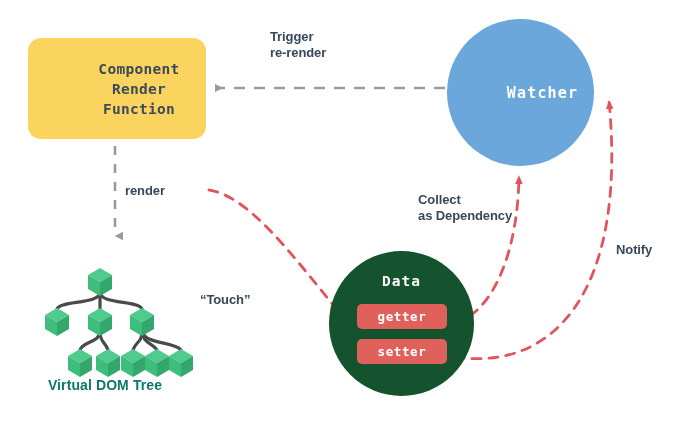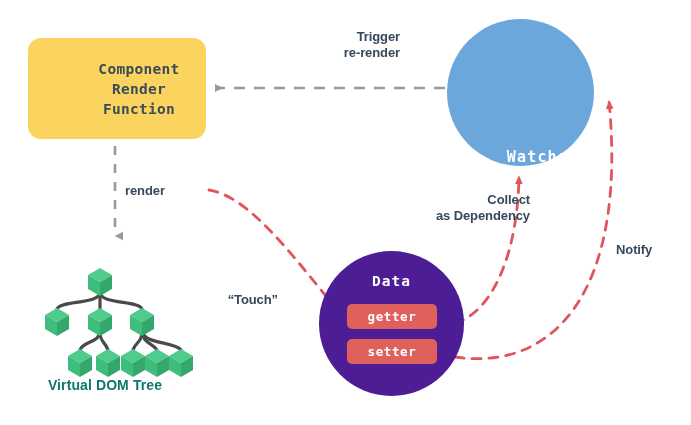--- a/index.html
+++ b/index.html
@@ -52,37 +52,36 @@
   }
 
   
   #watcher-circle {
     left: 447px;
     top: 19px;
     width: 147px;
     height: 147px;
     background: #6BA7DB;
     border-radius: 50%;
-    align-items: flex-end;
   }
   #watcher-circle .circle-text {
     font-family: "DejaVu Sans Mono", monospace;
     font-size: 15px;
     font-weight: bold;
     color: #ffffff;
     letter-spacing: 1.2px;
   }
 
   
   #data-circle {
-    left: 319px;
+    left: 329px;
     top: 251px;
     width: 145px;
     height: 145px;
-    background: #4c1d95;
+    background: #14532d;
     border-radius: 50%;
     display: block;
   }
   #data-label {
     position: absolute;
     left: 0;
     top: 22px;
     width: 145px;
     text-align: center;
     font-family: "DejaVu Sans Mono", monospace;
@@ -111,21 +110,21 @@
   #setter-box { top: 88px; }
 
   
   .edge-label {
     position: absolute;
     color: #37485C;
     font-family: "Liberation Sans", sans-serif;
     font-weight: bold;
     font-size: 13px;
     line-height: 1.25;
-    text-align: right;
+    text-align: left;
     white-space: pre-line;
     letter-spacing: -0.1px;
   }
   #label-trigger { left: 270px; top: 29px; width: 130px; }
   #label-render  { left: 125px; top: 183px; width: 76px; text-align: left; }
   #label-touch   { left: 200px; top: 256px; width: 78px; margin-top: 36px; }
   #label-collect { left: 418px; top: 192px; width: 112px; }
   #label-notify  { left: 616px; top: 218px; width: 60px; text-align: left; margin-top: 24px; }
   #vdom-caption {
     position: absolute;

